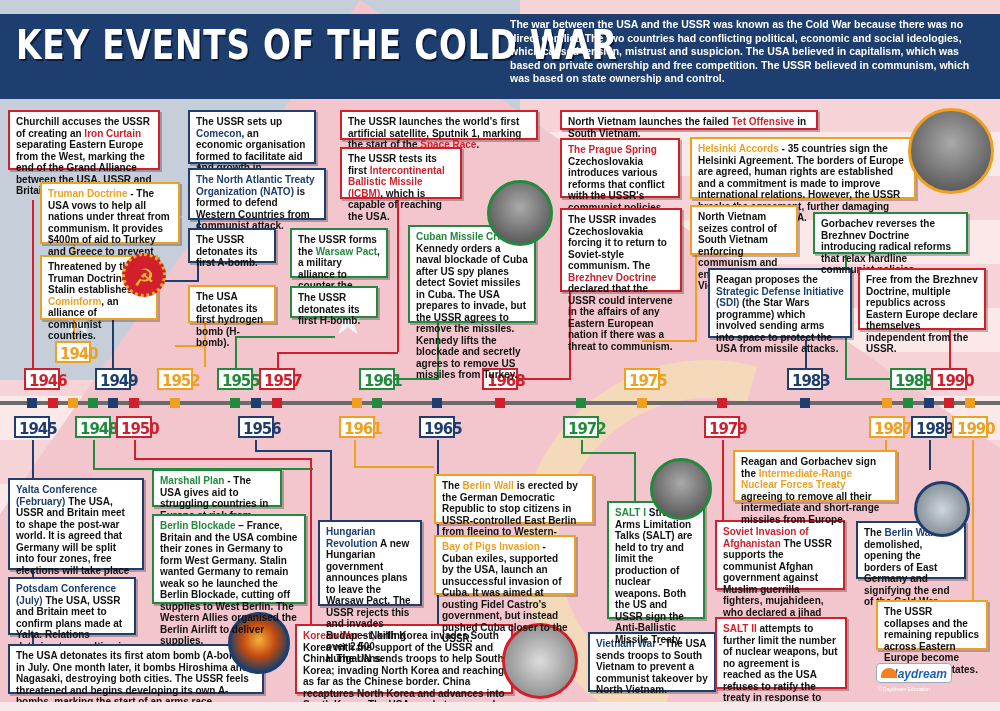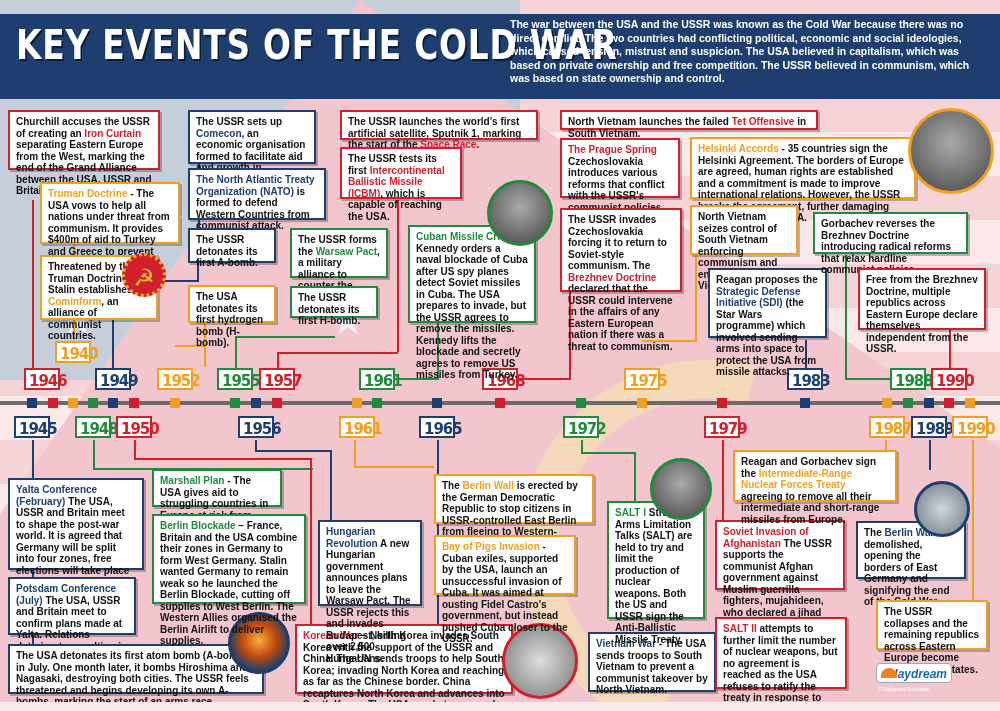--- a/index.html
+++ b/index.html
@@ -193,21 +193,21 @@
 <div class="box red" style="left:560px;top:208px;width:122px;height:84px">
   <span>The USSR invades Czechoslovakia forcing it to return to Soviet-style communism. The </span><span class="hl-red">Brezhnev Doctrine</span><span> declared that the USSR could intervene in the affairs of any Eastern European nation if there was a threat to communism.</span>
 </div>
 <div class="box orange" style="left:690px;top:137px;width:226px;height:62px">
   <span class="hl-orange">Helsinki Accords</span><span> - 35 countries sign the Helsinki Agreement. The borders of Europe are agreed, human rights are established and a commitment is made to improve international relations. However, the USSR breaks the agreement, further damaging relations with the USA.</span>
 </div>
 <div class="photo orange" style="left:908px;top:108px;width:80px;height:80px;border-color:#f0a020"></div>
 <div class="box orange" style="left:690px;top:205px;width:108px;height:50px">
   <span>North Vietnam seizes control of South Vietnam enforcing communism and ending the Vietnam war.</span>
 </div>
-<div class="box blue" style="left:708px;top:268px;width:119px;height:70px">
+<div class="box blue" style="left:708px;top:268px;width:144px;height:70px">
   <span>Reagan proposes the </span><span class="hl-blue">Strategic Defense Initiative (SDI)</span><span> (the Star Wars programme) which involved sending arms into space to protect the USA from missile attacks.</span>
 </div>
 <div class="box green" style="left:813px;top:212px;width:155px;height:42px">
   <span>Gorbachev reverses the Brezhnev Doctrine introducing radical reforms that relax hardline communist policies.</span>
 </div>
 <div class="box red" style="left:858px;top:268px;width:128px;height:62px">
   <span>Free from the Brezhnev Doctrine, multiple republics across Eastern Europe declare themselves independent from the USSR.</span>
 </div>
 
 <div class="box blue" style="left:8px;top:478px;width:136px;height:92px">

